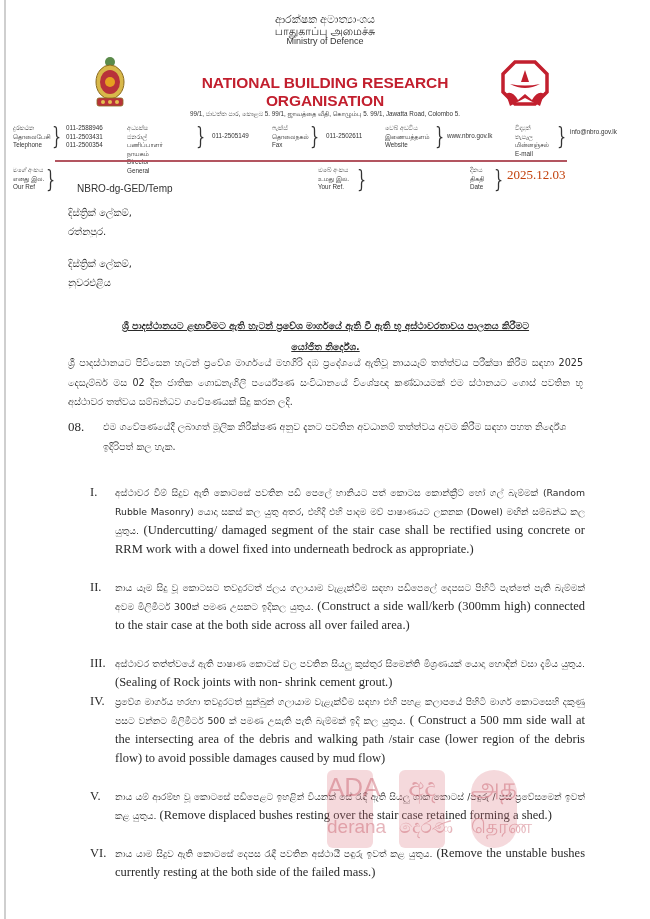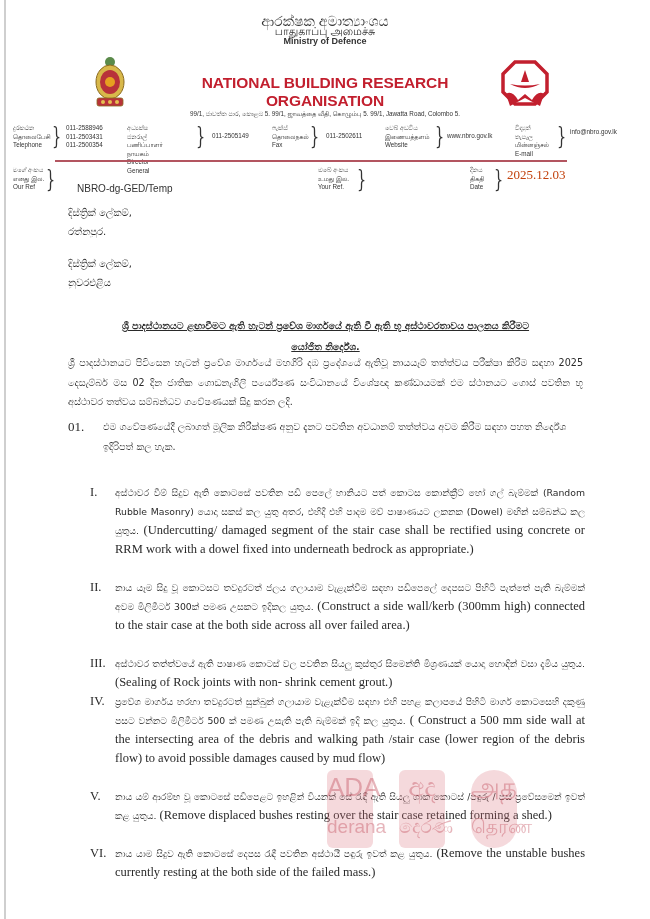--- a/index.html
+++ b/index.html
@@ -2,23 +2,23 @@
 <html><head>
   <meta charset="utf-8">
   <style>
     * { box-sizing: border-box; margin: 0; padding: 0; }
     html, body { width: 650px; height: 919px; background: #ffffff; overflow: hidden; }
     body { position: relative; font-family: "Liberation Serif", serif; color: #2a2a2a; }
     .page { position: absolute; left: 0; top: 0; width: 650px; height: 919px; background: #fff; }
     .left-edge { position: absolute; left: 4px; top: 0; width: 2px; height: 919px; background: #cfcfcf; }
 
     .ministry { position: absolute; left: 0; width: 650px; text-align: center; font-family: "Liberation Sans", sans-serif; color: #333; }
-    .ministry.si { top: 13px; font-size: 14px; }
+    .ministry.si { top: 13px; font-size: 11px; }
     .ministry.ta { top: 25px; font-size: 11px; }
-    .ministry.en { top: 36px; font-size: 9px; font-weight: bold; }
+    .ministry.en { top: 36px; font-size: 9px; }
 
     .emblem { position: absolute; left: 93px; top: 56px; width: 34px; height: 52px; }
     .nbro-logo { position: absolute; left: 500px; top: 58px; width: 50px; height: 52px; }
 
     .org-si { position: absolute; left: 155px; top: 52px; width: 340px; text-align: center; font-family: "DejaVu Sans", sans-serif; font-size: 17px; color: #c21f2e; font-weight: bold; letter-spacing: 0.2px; }
     .org-ta { position: absolute; left: 155px; top: 71px; width: 340px; text-align: center; font-family: "DejaVu Sans", sans-serif; font-size: 15.5px; color: #c21f2e; letter-spacing: 0.5px; }
     .org-en { position: absolute; left: 155px; top: 74px; width: 340px; text-align: center; font-family: "Liberation Sans", sans-serif; font-size: 15.5px; color: #c21f2e; font-weight: bold; letter-spacing: -0.1px; }
     .address { position: absolute; left: 155px; top: 110px; width: 340px; text-align: center; font-family: "Liberation Sans", sans-serif; font-size: 6.3px; color: #333; }
 
     .contact { position: absolute; top: 124px; font-family: "Liberation Sans", sans-serif; font-size: 6.3px; color: #333; line-height: 8.5px; }
@@ -197,21 +197,21 @@
   </div>
 
   <div class="subject">
     <div>ශ්‍රී පාදස්ථානයට ළඟාවීමට ඇති හැටන් ප්‍රවේශ මාර්ගයේ ඇති වී ඇති භූ අස්ථාවරතාවය පාලනය කිරීමට</div>
     <div>යෝජිත නිර්දේශ.</div>
   </div>
 
   <div class="para">ශ්‍රී පාදස්ථානයට පිවිසෙන හැටන් ප්‍රවේශ මාර්ගයේ මහගිරි දඹ ප්‍රදේශයේ ඇතිවූ නායයෑම් තත්ත්වය පරීක්ෂා කිරීම සඳහා 2025 දෙසැම්බර් මස 02 දින ජාතික ගොඩනැගිලි පර්යේෂණ සංවිධානයේ විශේෂඥ කණ්ඩායමක් එම ස්ථානයට ගොස් පවතින භූ අස්ථාවර තත්වය සම්බන්ධව ගවේෂණයක් සිදු කරන ලදි.</div>
 
   <div class="numitem">
-    <span class="num">01.</span>
+    <span class="num">08.</span>
     <span class="txt">එම ගවේෂණයේදී ලබාගත් මූලික නිරීක්ෂණ අනුව දැනට පවතින අවධානම් තත්ත්වය අවම කිරීම සඳහා පහත නිර්දේශ ඉදිරිපත් කල හැක.</span>
   </div>
 
   <div class="roman-item" style="top:483px;">
     <span class="rn">I.</span>
     <div class="rt"><span class="si">අස්ථාවර වීම් සිදුව ඇති කොටසේ පවතින පඩි පෙලේ හානියට පත් කොටස කොන්ක්‍රීට් හෝ ගල් බැම්මක් (Random Rubble Masonry) යොදා සකස් කල යුතු අතර, එහිදී එහි පාදම මව් පාෂාණයට ලකනක (Dowel) මඟින් සම්බන්ධ කල යුතුය.</span> <span>(Undercutting/ damaged segment of the stair case shall be rectified using concrete or RRM work with a dowel fixed into underneath bedrock as appropriate.)</span></div>
   </div>
   <div class="roman-item" style="top:578px;">
     <span class="rn">II.</span>
     <div class="rt"><span class="si">නාය යෑම සිදු වූ කොටසට තවදුරටත් ජලය ගලායාම වැළැක්වීම සඳහා පඩිපෙලේ දෙපසට පිහිටි පැත්තේ පැති බැම්මක් අවම මිලිමීටර් 300ක් පමණ උසකට ඉදිකල යුතුය.</span> <span>(Construct a side wall/kerb (300mm high) connected to the stair case at the both side  across all over failed area.)</span></div>

